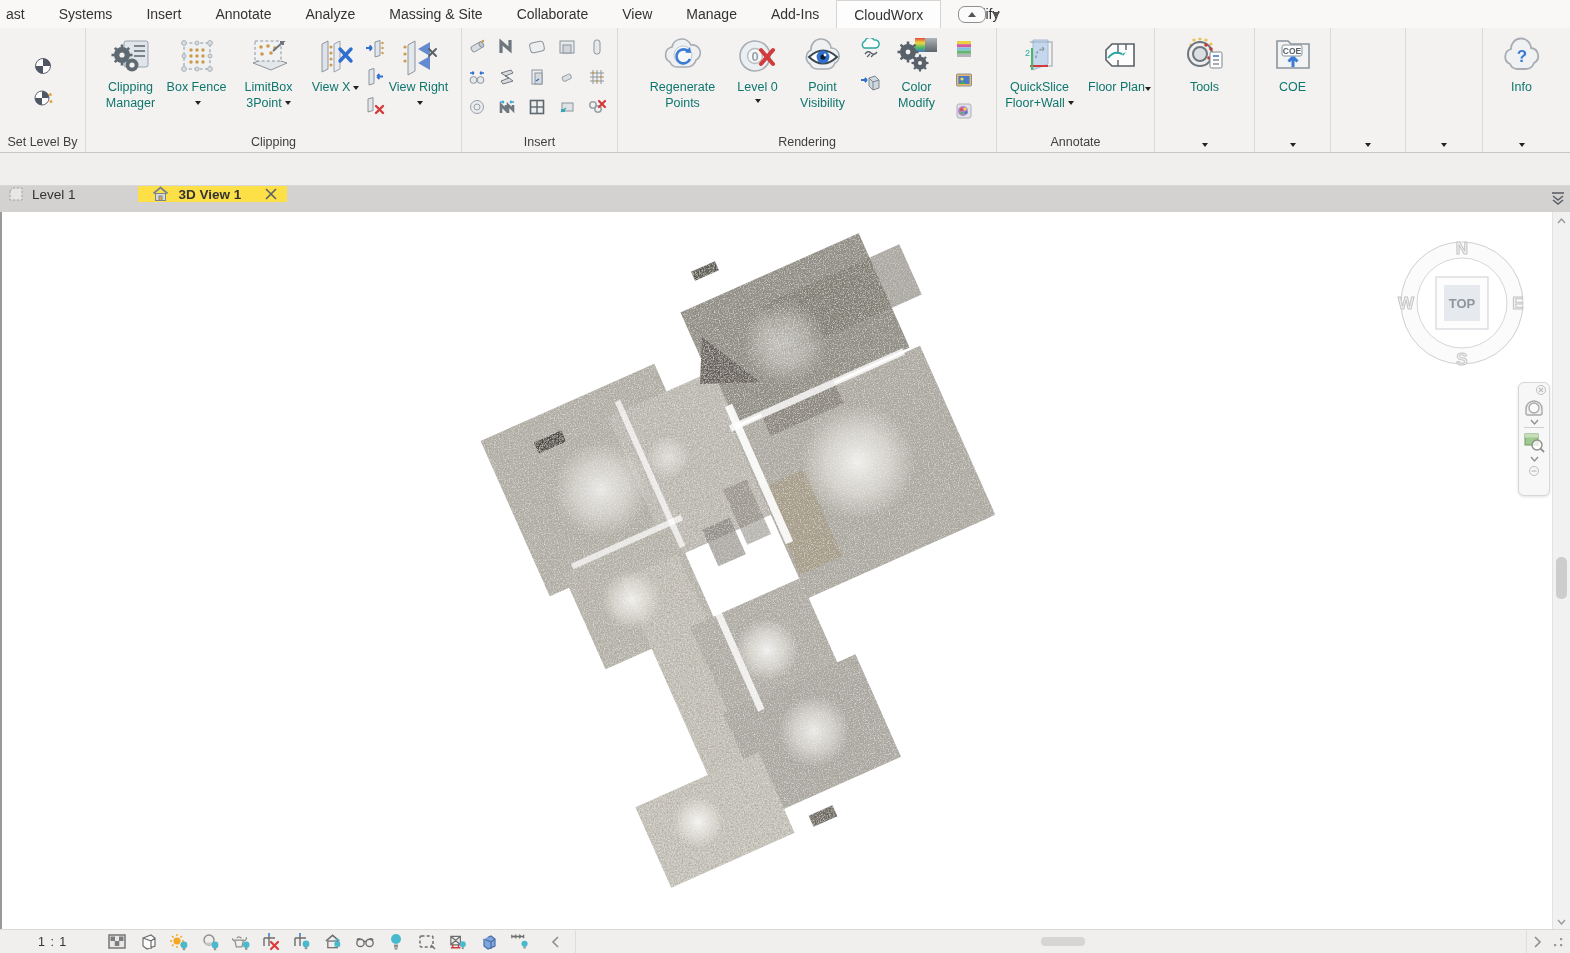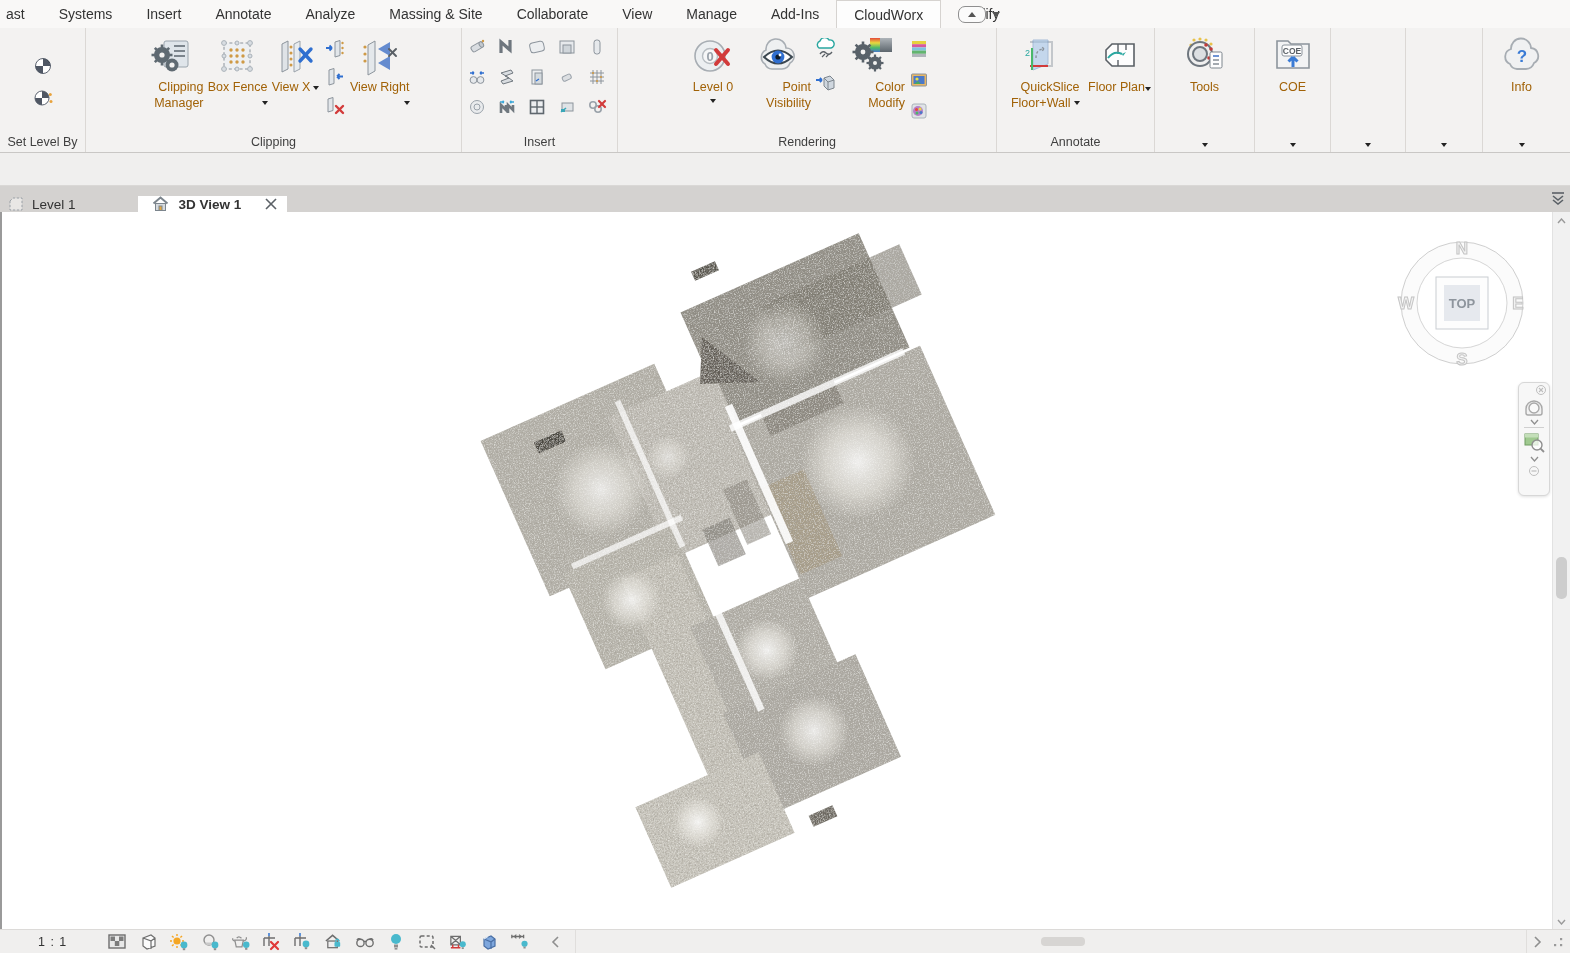--- a/index.html
+++ b/index.html
@@ -18,30 +18,30 @@
   .tri-dn{width:0;height:0;border-left:4px solid transparent;border-right:4px solid transparent;border-top:5px solid #555;}
   
   .ribbon{position:absolute;left:0;top:28px;width:100%;height:124px;background:#f3f2f1;
           border-bottom:1px solid #c9c7c5;display:flex;}
   .panel{position:relative;height:100%;border-right:1px solid #dbd8d5;box-sizing:border-box;}
   .panel-label{position:absolute;left:0;right:0;bottom:3px;text-align:center;font-size:12.5px;color:#3f3f3f;white-space:nowrap;}
   .panel-caret{position:absolute;left:0;right:0;bottom:5px;display:flex;justify-content:center;}
   .prow{display:flex;align-items:flex-start;justify-content:center;height:96px;padding-top:6px;box-sizing:border-box;}
   .bigbtn{display:flex;flex-direction:column;align-items:center;width:72px;cursor:default;}
   .bigbtn .bicon{height:46px;display:flex;align-items:center;justify-content:center;}
-  .blabel{font-size:12.5px;line-height:1.25;text-align:right;color:#a16207;}
+  .blabel{font-size:12.5px;line-height:1.25;text-align:center;color:#0f766e;}
   .caret{display:inline-block;width:0;height:0;border-left:3.5px solid transparent;border-right:3.5px solid transparent;border-top:4.5px solid #222;margin-left:3px;vertical-align:middle;}
   .smallstack{display:flex;flex-direction:column;justify-content:flex-start;gap:6px;padding-top:4px;}
   .sicon{width:22px;height:22px;display:flex;align-items:center;justify-content:center;}
   .fitgrid{display:grid;grid-template-columns:repeat(5,30px);grid-template-rows:repeat(3,30px);justify-items:center;align-items:center;padding-top:4px;}
   
   .optionsbar{position:absolute;left:0;top:153px;width:100%;height:32px;background:#f0efee;border-bottom:1px solid #dad8d6;}
-  .viewtabs{position:absolute;left:0;top:186px;width:100%;height:26px;background:#d4d2d0;display:flex;align-items:flex-end;}
+  .viewtabs{position:absolute;left:0;top:186px;width:100%;height:26px;background:#d4d2d0;display:flex;align-items:flex-start;}
   .vtab{display:flex;align-items:center;gap:8px;padding:0 14px;font-size:13.5px;color:#333;}
-  .vtab.active{background:#ffffff;font-weight:bold;}
+  .vtab.active{background:#fde047;font-weight:bold;}
   .tablist-btn{position:absolute;right:4px;top:5px;}
   
   .canvas{position:absolute;left:0;top:212px;width:1553px;height:718px;background:#ffffff;
           border-left:2px solid #9a9a9a;box-sizing:border-box;overflow:hidden;}
   .cloud-svg{position:absolute;left:0;top:0;}
   .viewcube{position:absolute;left:1385px;top:16px;}
   .navbar-panel{position:absolute;left:1516px;top:170px;width:30px;height:112px;background:#f7f7f7;
           border:1px solid #d7d7d7;border-radius:6px;box-shadow:0 1px 3px rgba(0,0,0,.12);
           display:flex;flex-direction:column;align-items:center;}
   .navbar-panel .nb{display:flex;align-items:center;justify-content:center;width:100%;}
@@ -182,20 +182,37 @@
                 <circle cx="20" cy="19" r="1.7"></circle>
                 <circle cx="26" cy="19" r="1.7"></circle>
                 <circle cx="14" cy="25" r="1.7"></circle>
                 <circle cx="20" cy="25" r="1.7"></circle>
                 <circle cx="26" cy="25" r="1.7"></circle>
               </g>
             </svg>
         </span>
         <div class="blabel"><span>Box Fence</span><span class="caret"></span></div>
       </div>
+      <div class="bigbtn" style="width:78px">
+        <span class="bicon">
+          <svg width="44" height="40" viewBox="0 0 44 40">
+              <path d="M6 26 L22 20 L40 26 L24 33 Z" fill="#e3e7ea" stroke="#8c949c"></path>
+              <rect x="8" y="4" width="26" height="20" fill="#f0f2f4" stroke="#8c949c" stroke-dasharray="3 2.2"></rect>
+              <g fill="#cf9a46">
+                <circle cx="14" cy="10" r="1.8"></circle>
+                <circle cx="21" cy="9" r="1.8"></circle>
+                <circle cx="28" cy="11" r="1.8"></circle>
+                <circle cx="15" cy="17" r="1.8"></circle>
+                <circle cx="24" cy="16" r="1.8"></circle>
+              </g>
+              <path d="M26 14 L36 5 L33 5 M36 5 L36 8" stroke="#6e767e" stroke-width="2" fill="none"></path>
+            </svg>
+        </span>
+        <div class="blabel"><span>LimitBox 3Point</span><span class="caret"></span></div>
+      </div>
       <div class="bigbtn" style="width:52px">
         <span class="bicon">
           <svg width="40" height="40" viewBox="0 0 40 40">
               <path d="M6 7 L12 4 L12 32 L6 35 Z" fill="#dfe3e7" stroke="#8c949c"></path>
               <path d="M18 7 L24 4 L24 32 L18 35 Z" fill="#e8ecef" stroke="#9aa2aa"></path>
               <g fill="#cf9a46">
                 <circle cx="15" cy="10" r="1.5"></circle>
                 <circle cx="15" cy="16" r="1.5"></circle>
                 <circle cx="15" cy="22" r="1.5"></circle>
                 <circle cx="15" cy="28" r="1.5"></circle>
@@ -363,20 +380,31 @@
               <line x1="18" y1="4" x2="12" y2="10"></line>
             </g>
           </svg>
         </span>
     </div>
     <div class="panel-label">Insert</div>
   </div>
 
   <div class="panel" style="width:379px">
     <div class="prow" style="gap:3px">
+      <div class="bigbtn" style="width:86px">
+        <span class="bicon">
+          <svg width="46" height="42" viewBox="0 0 46 42">
+              <path d="M10 26 a8 8 0 0 1 2-15 a10 10 0 0 1 19-2 a8 8 0 0 1 5 15 a9 9 0 0 1-9 7 h-10 a8 8 0 0 1-7-5z" fill="#eef0f1" stroke="#a7adb3" stroke-width="1.6"></path>
+              <circle cx="23" cy="19" r="9" fill="#f7f8f9" stroke="#c3c7cb"></circle>
+              <path d="M29 16 a7 7 0 1 0 1 7" fill="none" stroke="#3a7bd5" stroke-width="2.6"></path>
+              <path d="M30 11 L31 17 L25 16.5 Z" fill="#3a7bd5"></path>
+            </svg>
+        </span>
+        <div class="blabel"><span>Regenerate Points</span></div>
+      </div>
       <div class="bigbtn" style="width:58px">
         <span class="bicon">
           <svg width="46" height="42" viewBox="0 0 46 42">
               <circle cx="20" cy="20" r="15" fill="#eceff1" stroke="#a7adb3" stroke-width="1.6"></circle>
               <circle cx="20" cy="20" r="7.5" fill="#f6f7f8" stroke="#b7bdc2" stroke-width="1.4"></circle>
               <text x="20" y="25" font-size="13" fill="#9aa2aa" text-anchor="middle" font-weight="bold">0</text>
               <g stroke="#d23b3b" stroke-width="4" stroke-linecap="round">
                 <line x1="26" y1="14" x2="38" y2="28"></line>
                 <line x1="38" y1="14" x2="26" y2="28"></line>
               </g>

